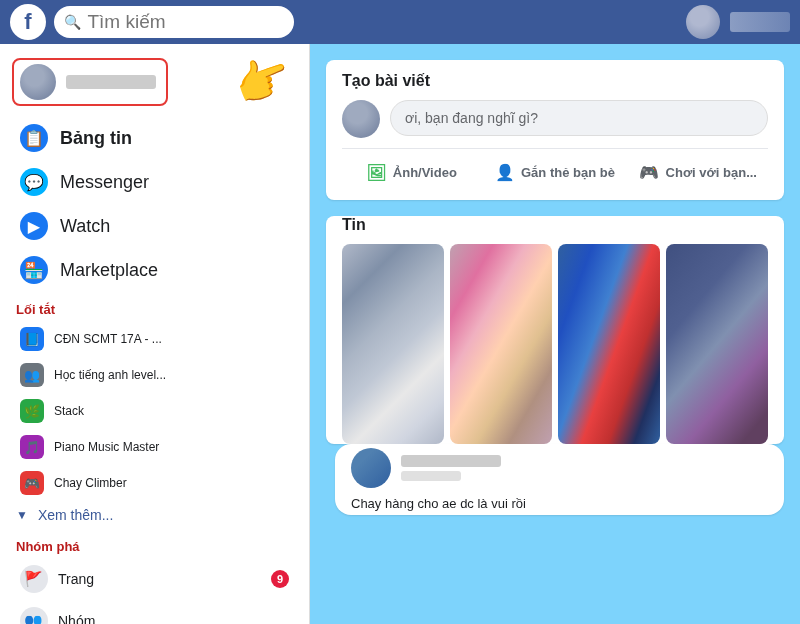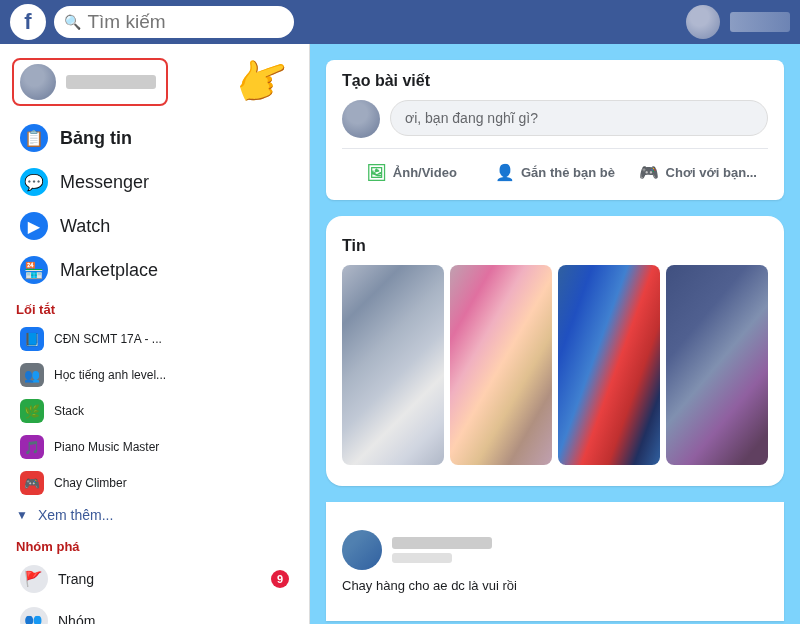--- a/index.html
+++ b/index.html
@@ -266,24 +266,24 @@
       color: #606770;
     }
     .action-icon { font-size: 16px; }
     .action-photo-icon { color: #45bd62; }
     .action-tag-icon { color: #1877f2; }
     .action-game-icon { color: #a855f7; }
 
     
     .news-box {
       background: #fff;
-      border-radius: 16px;
-      padding: 21px 16px;
+      border-radius: 8px;
+      padding: 0 16px;
       box-shadow: 0 1px 2px rgba(0,0,0,0.1);
-      margin-bottom: 16px;
+      margin-bottom: 0;
     }
     .news-title { font-size: 16px; font-weight: 700; color: #1c1e21; margin-bottom: 10px; }
     .news-grid {
       display: flex;
       gap: 6px;
       height: 200px;
     }
     .news-item {
       flex: 1;
       border-radius: 8px;
@@ -302,23 +302,24 @@
     .img-blur-3 {
       background: linear-gradient(110deg, #3060a0 0%, #2050c0 20%, #4080d0 40%, #e84040 55%, #c03030 70%, #203060 85%, #3060a0 100%);
     }
     .img-blur-4 {
       background: linear-gradient(130deg, #405080 0%, #506090 30%, #8090b0 50%, #9060a0 70%, #604060 90%);
     }
 
     
     .post-box {
       background: #fff;
-      border-radius: 0;
-      padding: 28px 16px;
+      border-radius: 16px;
+      padding: 4px 16px;
       box-shadow: 0 1px 2px rgba(0,0,0,0.1);
+      margin-left: 9px;
     }
     .post-header {
       display: flex;
       align-items: center;
       gap: 10px;
       margin-bottom: 8px;
     }
     .post-avatar {
       width: 40px; height: 40px;
       border-radius: 50%;

